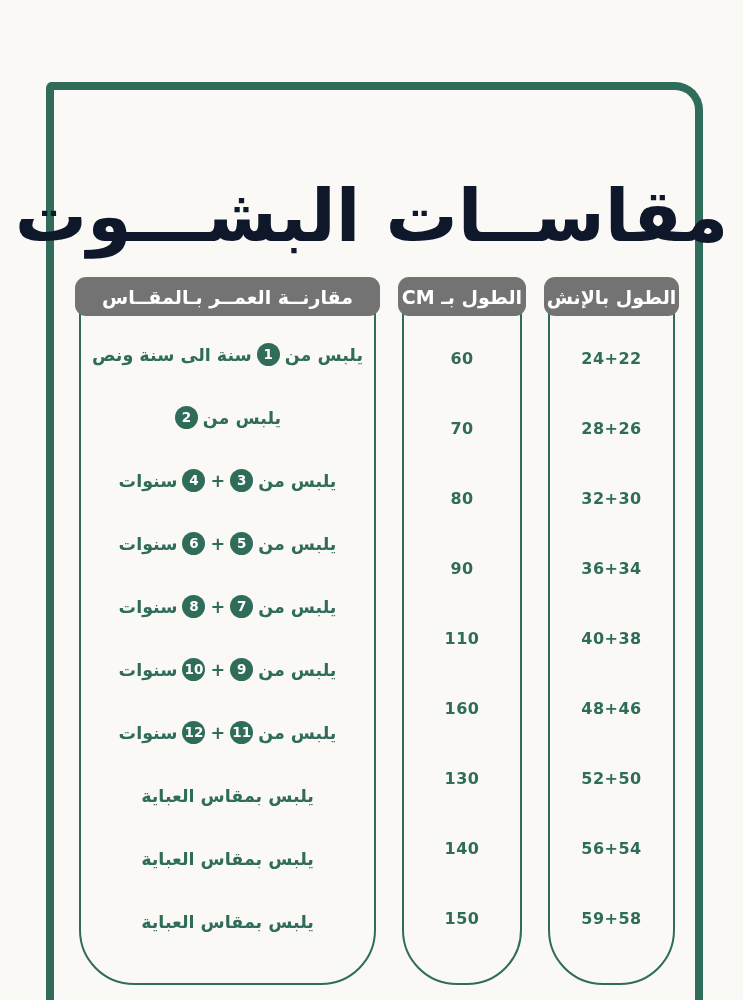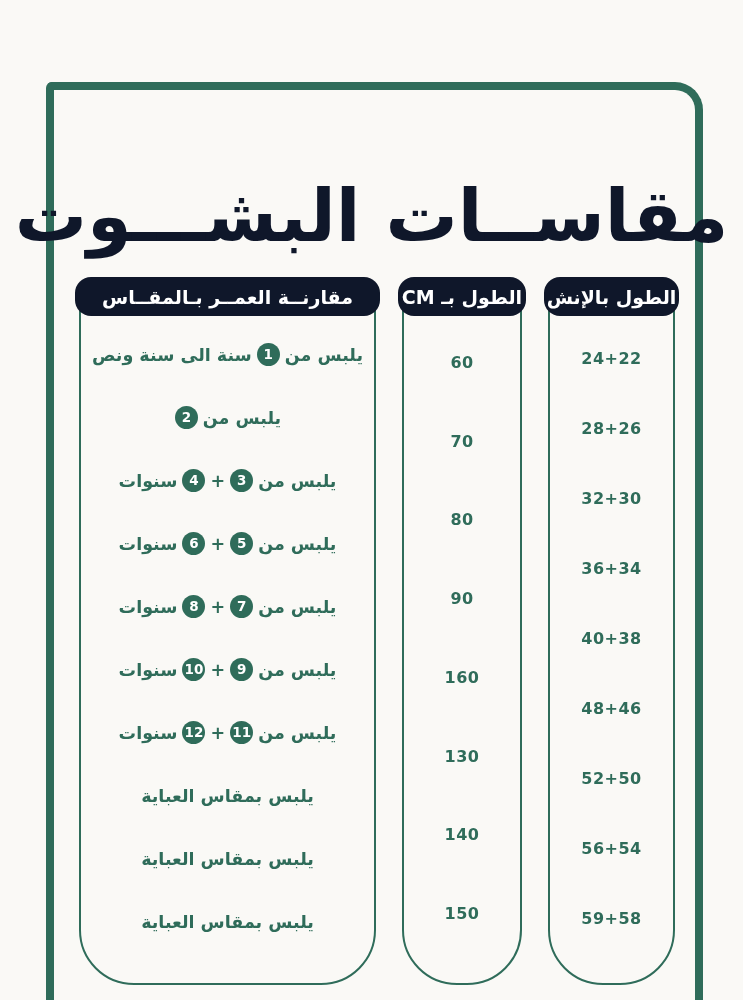--- a/index.html
+++ b/index.html
@@ -36,22 +36,22 @@
     top:277px;
     height:708px;
   }
   .col-inches{left:544px;width:135px;}
   .col-cm{left:398px;width:128px;}
   .col-age{left:75px;width:305px;}
   .pill{
     position:relative;
     z-index:2;
     height:39px;
-    background:#0f172a;
-    border-radius:16px;
+    background:#737373;
+    border-radius:11px;
     display:flex;
     align-items:center;
     justify-content:center;
     color:#ffffff;
     font-size:19px;
     font-weight:bold;
     white-space:nowrap;
   }
   .box{
     position:absolute;
@@ -147,20 +147,23 @@
       <div class="row num">
         <span class="ltr">70</span>
       </div>
       <div class="row num">
         <span class="ltr">80</span>
       </div>
       <div class="row num">
         <span class="ltr">90</span>
       </div>
       <div class="row num">
+        <span class="ltr">110</span>
+      </div>
+      <div class="row num">
         <span class="ltr">160</span>
       </div>
       <div class="row num">
         <span class="ltr">130</span>
       </div>
       <div class="row num">
         <span class="ltr">140</span>
       </div>
       <div class="row num">
         <span class="ltr">150</span>

